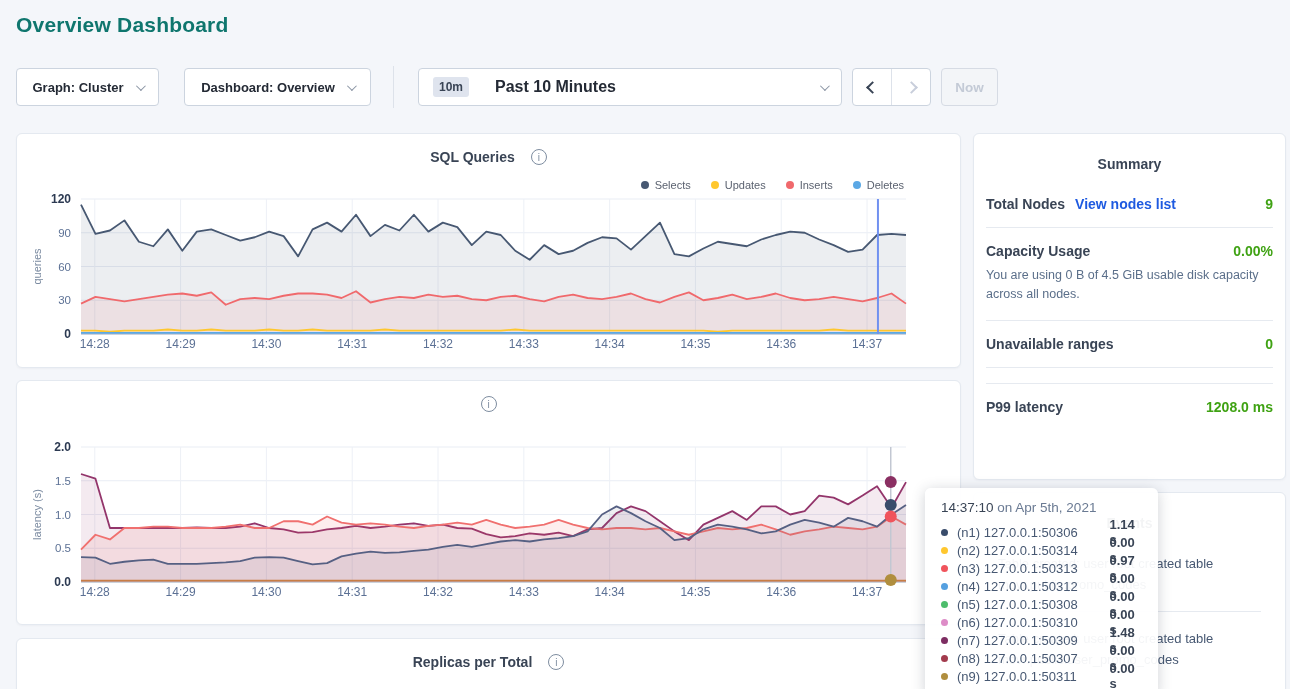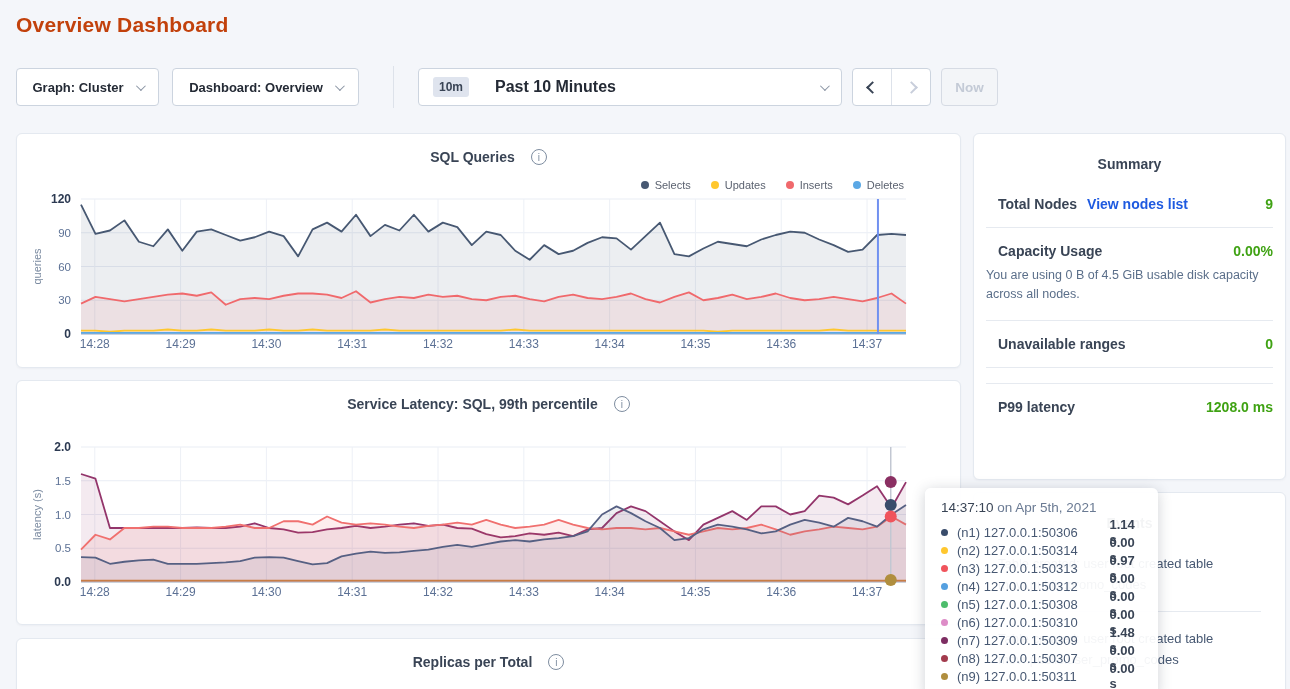--- a/index.html
+++ b/index.html
@@ -1,21 +1,21 @@
 <!DOCTYPE html>
 <html><head>
 <meta charset="utf-8">
 <style>
   * { box-sizing: border-box; }
   html,body { margin:0; padding:0; }
   body {
     width:1290px; height:689px; position:relative; overflow:hidden;
     background:#f4f6fa; font-family:"Liberation Sans", sans-serif; color:#394455;
   }
-  .page-title { position:absolute; left:16px; top:13px; font-size:21px; font-weight:700; color:#c2410c; letter-spacing:0.2px; }
+  .page-title { position:absolute; left:16px; top:13px; font-size:21px; font-weight:700; color:#0f766e; letter-spacing:0.2px; }
   
   .dd { position:absolute; top:68px; height:38px; background:#fff; border:1px solid #ccd4df; border-radius:4px;
         display:flex; align-items:center; justify-content:center; gap:12px; font-size:13px; font-weight:700; color:#242a35; cursor:pointer; }
   .chev { width:7px; height:7px; border-right:1.6px solid #8a94a3; border-bottom:1.6px solid #8a94a3; transform:rotate(45deg) translateY(-2px); }
   .toolbar-divider { position:absolute; left:393px; top:66px; width:1px; height:42px; background:#dde2ea; }
   .timebox { position:absolute; left:418px; top:68px; width:424px; height:38px; background:#fff; border:1px solid #ccd4df; border-radius:4px;
              display:flex; align-items:center; padding:0 14px; cursor:pointer; }
   .timebadge { background:#dfe4ee; color:#394455; font-size:12px; font-weight:700; padding:3px 6px; border-radius:3px; }
   .timelabel { margin-left:26px; font-size:16px; font-weight:700; color:#242a35; }
   .timebox .chev { margin-left:auto; }
@@ -36,21 +36,21 @@
   .chart-title-row { display:flex; align-items:center; justify-content:center; gap:16px; padding-top:15px; }
   .chart-title { font-size:14px; font-weight:700; color:#394455; }
   .info-icon { width:16px; height:16px; border:1.4px solid #7e8da0; border-radius:50%; color:#7e8da0; font-size:10px;
                display:flex; align-items:center; justify-content:center; font-style:normal; cursor:pointer; }
   .legend { position:absolute; top:45px; right:56px; display:flex; gap:20px; align-items:center; }
   .legend-item { display:flex; align-items:center; gap:6px; font-size:11px; color:#5b6270; cursor:pointer; }
   .legend-dot { width:8px; height:8px; border-radius:50%; }
   .chart-svg { position:absolute; left:0; top:0; }
   
   .summary-title { text-align:center; font-size:14px; font-weight:700; color:#394455; margin-bottom:24px; }
-  .sum-row-top { display:flex; align-items:baseline;margin-left:12px; }
+  .sum-row-top { display:flex; align-items:baseline; }
   .sum-label { font-size:14px; font-weight:700; color:#394455; }
   .sum-link { font-size:14px; font-weight:700; color:#1e5ae0; margin-left:10px; cursor:pointer; }
   .sum-value { margin-left:auto; font-size:14px; font-weight:700; color:#3fa213; }
   .sum-desc { font-size:12.5px; color:#5b6f8a; line-height:1.55; margin-top:7px; }
   .sum-divider { height:1px; background:#e6eaf0; margin:15px 0; }
   
   .events-title { text-align:center; font-size:14px; font-weight:700; color:#394455; margin-bottom:22px; }
   .event-item { font-size:13px; color:#475872; line-height:21px; white-space:nowrap; }
   .event-divider { height:1px; background:#e6eaf0; margin:16px 0; }
   
@@ -67,21 +67,21 @@
 </style>
 </head>
 <body>
 
 <div class="page-title">Overview Dashboard</div>
 
 <div class="dd" style="left:16px;width:143px;">
   <span>Graph: Cluster</span>
   <span class="chev"></span>
 </div>
-<div class="dd" style="left:172px;width:187px;align-items:center;">
+<div class="dd" style="left:184px;width:187px;align-items:center;">
   <span>Dashboard: Overview</span>
   <span class="chev"></span>
 </div>
 <div class="toolbar-divider"></div>
 <div class="timebox">
   <span class="timebadge">10m</span>
   <span class="timelabel">Past 10 Minutes</span>
   <span class="chev"></span>
 </div>
 <div class="arrowgroup">
@@ -154,21 +154,20 @@
       <path d="M64,200 L64,169.625 L78.47368421052632,162.875 L92.94736842105263,165.125 L107.42105263157895,167.375 L121.89473684210526,165.125 L136.36842105263156,162.875 L150.8421052631579,160.625 L165.31578947368422,159.5 L179.78947368421052,161.75 L194.26315789473682,158.375 L208.73684210526315,170.75 L223.21052631578945,165.125 L237.68421052631578,164 L252.15789473684208,165.125 L266.63157894736844,161.75 L281.1052631578947,159.5 L295.57894736842104,159.5 L310.05263157894734,160.625 L324.52631578947364,164 L339,157.25 L353.4736842105263,168.5 L367.9473684210526,165.125 L382.4210526315789,162.875 L396.89473684210526,164 L411.36842105263156,160.625 L425.84210526315786,162.875 L440.31578947368416,161.75 L454.7894736842105,165.125 L469.2631578947368,166.25 L483.7368421052632,162.875 L498.2105263157894,161.75 L512.6842105263158,165.125 L527.1578947368421,167.375 L541.6315789473684,162.875 L556.1052631578947,160.625 L570.578947368421,164 L585.0526315789473,165.125 L599.5263157894738,162.875 L614,159.5 L628.4736842105264,165.125 L642.9473684210526,168.5 L657.421052631579,162.875 L671.8947368421052,158.375 L686.3684210526316,166.25 L700.8421052631578,164 L715.3157894736843,160.625 L729.7894736842105,165.125 L744.2631578947369,162.875 L758.7368421052631,159.5 L773.2105263157895,164 L787.6842105263157,166.25 L802.1578947368421,165.125 L816.6315789473683,162.875 L831.1052631578948,165.125 L845.578947368421,167.375 L860.0526315789474,164 L874.5263157894736,159.5 L889,169.625 L889,200 Z" fill="rgba(240,105,108,0.10)" stroke="none"></path>
       <polyline points="64,169.625 78.47368421052632,162.875 92.94736842105263,165.125 107.42105263157895,167.375 121.89473684210526,165.125 136.36842105263156,162.875 150.8421052631579,160.625 165.31578947368422,159.5 179.78947368421052,161.75 194.26315789473682,158.375 208.73684210526315,170.75 223.21052631578945,165.125 237.68421052631578,164 252.15789473684208,165.125 266.63157894736844,161.75 281.1052631578947,159.5 295.57894736842104,159.5 310.05263157894734,160.625 324.52631578947364,164 339,157.25 353.4736842105263,168.5 367.9473684210526,165.125 382.4210526315789,162.875 396.89473684210526,164 411.36842105263156,160.625 425.84210526315786,162.875 440.31578947368416,161.75 454.7894736842105,165.125 469.2631578947368,166.25 483.7368421052632,162.875 498.2105263157894,161.75 512.6842105263158,165.125 527.1578947368421,167.375 541.6315789473684,162.875 556.1052631578947,160.625 570.578947368421,164 585.0526315789473,165.125 599.5263157894738,162.875 614,159.5 628.4736842105264,165.125 642.9473684210526,168.5 657.421052631579,162.875 671.8947368421052,158.375 686.3684210526316,166.25 700.8421052631578,164 715.3157894736843,160.625 729.7894736842105,165.125 744.2631578947369,162.875 758.7368421052631,159.5 773.2105263157895,164 787.6842105263157,166.25 802.1578947368421,165.125 816.6315789473683,162.875 831.1052631578948,165.125 845.578947368421,167.375 860.0526315789474,164 874.5263157894736,159.5 889,169.625" fill="none" stroke="#f0696c" stroke-width="1.8" stroke-linejoin="round"></polyline>
       <polyline points="64,196.625 78.47368421052632,196.625 92.94736842105263,197.75 107.42105263157895,196.625 121.89473684210526,196.625 136.36842105263156,196.625 150.8421052631579,195.5 165.31578947368422,196.625 179.78947368421052,196.625 194.26315789473682,195.5 208.73684210526315,196.625 223.21052631578945,196.625 237.68421052631578,196.625 252.15789473684208,195.5 266.63157894736844,196.625 281.1052631578947,196.625 295.57894736842104,195.5 310.05263157894734,196.625 324.52631578947364,196.625 339,196.625 353.4736842105263,196.625 367.9473684210526,195.5 382.4210526315789,196.625 396.89473684210526,196.625 411.36842105263156,196.625 425.84210526315786,196.625 440.31578947368416,196.625 454.7894736842105,196.625 469.2631578947368,196.625 483.7368421052632,196.625 498.2105263157894,195.5 512.6842105263158,196.625 527.1578947368421,196.625 541.6315789473684,196.625 556.1052631578947,196.625 570.578947368421,196.625 585.0526315789473,196.625 599.5263157894738,196.625 614,196.625 628.4736842105264,196.625 642.9473684210526,196.625 657.421052631579,196.625 671.8947368421052,196.625 686.3684210526316,196.625 700.8421052631578,197.75 715.3157894736843,196.625 729.7894736842105,196.625 744.2631578947369,196.625 758.7368421052631,196.625 773.2105263157895,196.625 787.6842105263157,196.625 802.1578947368421,196.625 816.6315789473683,195.5 831.1052631578948,196.625 845.578947368421,196.625 860.0526315789474,196.625 874.5263157894736,196.625 889,196.625" fill="none" stroke="#ffc72e" stroke-width="1.8" stroke-linejoin="round"></polyline>
       <polyline points="64,198.875 78.47368421052632,198.875 92.94736842105263,198.875 107.42105263157895,198.875 121.89473684210526,198.875 136.36842105263156,198.875 150.8421052631579,198.875 165.31578947368422,198.875 179.78947368421052,198.875 194.26315789473682,198.875 208.73684210526315,198.875 223.21052631578945,198.875 237.68421052631578,198.875 252.15789473684208,198.875 266.63157894736844,198.875 281.1052631578947,198.875 295.57894736842104,198.875 310.05263157894734,198.875 324.52631578947364,198.875 339,198.875 353.4736842105263,198.875 367.9473684210526,198.875 382.4210526315789,198.875 396.89473684210526,198.875 411.36842105263156,198.875 425.84210526315786,198.875 440.31578947368416,198.875 454.7894736842105,198.875 469.2631578947368,198.875 483.7368421052632,198.875 498.2105263157894,198.875 512.6842105263158,198.875 527.1578947368421,198.875 541.6315789473684,198.875 556.1052631578947,198.875 570.578947368421,198.875 585.0526315789473,198.875 599.5263157894738,198.875 614,198.875 628.4736842105264,198.875 642.9473684210526,198.875 657.421052631579,198.875 671.8947368421052,198.875 686.3684210526316,198.875 700.8421052631578,198.875 715.3157894736843,198.875 729.7894736842105,198.875 744.2631578947369,198.875 758.7368421052631,198.875 773.2105263157895,198.875 787.6842105263157,198.875 802.1578947368421,198.875 816.6315789473683,198.875 831.1052631578948,198.875 845.578947368421,198.875 860.0526315789474,198.875 874.5263157894736,198.875 889,198.875" fill="none" stroke="#5ba8e5" stroke-width="1.8" stroke-linejoin="round"></polyline>
       <line x1="860.9499999999999" y1="65" x2="860.9499999999999" y2="200" stroke="#7191f0" stroke-width="2"></line>
     </svg>
 </div>
 
 <div class="panel" id="panel-latency">
   <div class="chart-title-row">
-    <span class="chart-title">Service Latency: SQL, 99th percentile</span>
     <span class="info-icon">i</span>
   </div>
   <svg class="chart-svg" id="svg-latency" width="945" height="245">
       <text x="54" y="205" text-anchor="end" font-size="12" font-weight="bold" fill="#2c3a52" font-family="Liberation Sans, sans-serif">0.0</text>
       <line x1="64" y1="167.25" x2="889" y2="167.25" stroke="#e9edf4" stroke-width="1"></line>
       <text x="54" y="171.25" text-anchor="end" font-size="11.5" font-weight="normal" fill="#5c7195" font-family="Liberation Sans, sans-serif">0.5</text>
       <line x1="64" y1="133.5" x2="889" y2="133.5" stroke="#e9edf4" stroke-width="1"></line>
       <text x="54" y="137.5" text-anchor="end" font-size="11.5" font-weight="normal" fill="#5c7195" font-family="Liberation Sans, sans-serif">1.0</text>
       <line x1="64" y1="99.75" x2="889" y2="99.75" stroke="#e9edf4" stroke-width="1"></line>
       <text x="54" y="103.75" text-anchor="end" font-size="11.5" font-weight="normal" fill="#5c7195" font-family="Liberation Sans, sans-serif">1.5</text>

